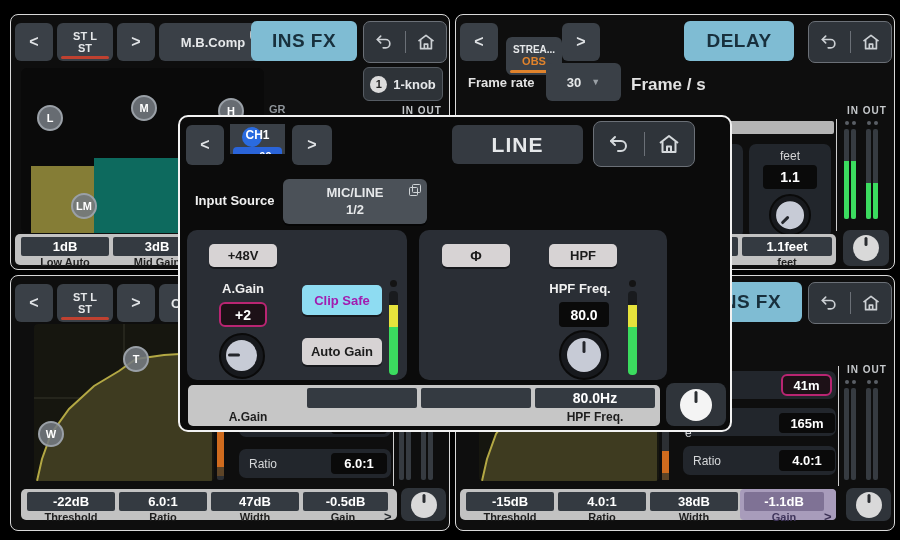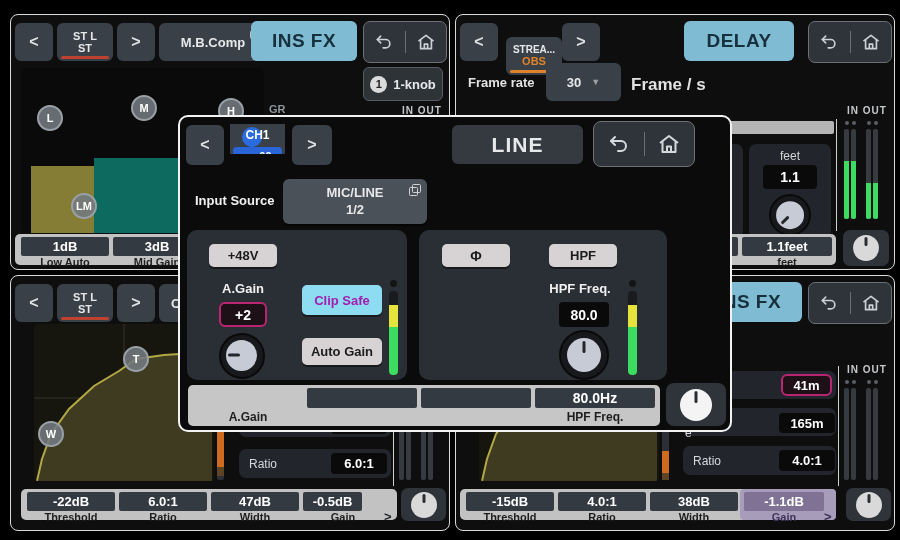--- a/index.html
+++ b/index.html
@@ -253,21 +253,21 @@
     <div class="meterbar" style="left:410px;top:114px;width:5px;height:90px;"></div>
     <div class="meterbar" style="left:417px;top:114px;width:5px;height:90px;"></div>
 
     <div class="gbar" style="left:4px;top:213px;width:376px;height:31px;margin-left:6px;">
       <div class="gbox" style="left:6px;top:3px;width:88px;height:19px;">-22dB</div>
       <div class="glabel" style="left:6px;top:22px;width:88px;">Threshold</div>
       <div class="gbox" style="left:98px;top:3px;width:88px;height:19px;">6.0:1</div>
       <div class="glabel" style="left:98px;top:22px;width:88px;">Ratio</div>
       <div class="gbox" style="left:190px;top:3px;width:88px;height:19px;">47dB</div>
       <div class="glabel" style="left:190px;top:22px;width:88px;">Width</div>
-      <div class="gbox" style="left:282px;top:3px;width:59px;height:19px;">-0.5dB</div>
+      <div class="gbox" style="left:282px;top:3px;width:85px;height:19px;">-0.5dB</div>
       <div class="glabel" style="left:282px;top:22px;width:80px;">Gain</div>
       <div class="gchev" style="left:363px;top:20px;">&gt;</div>
     </div>
     <div class="knobbtn" style="left:390px;top:212px;width:45px;height:33px;">
       <div class="mk" style="width:26px;height:26px;">
           <div class="knob-line"></div>
         </div>
     </div>
   </div>
 

